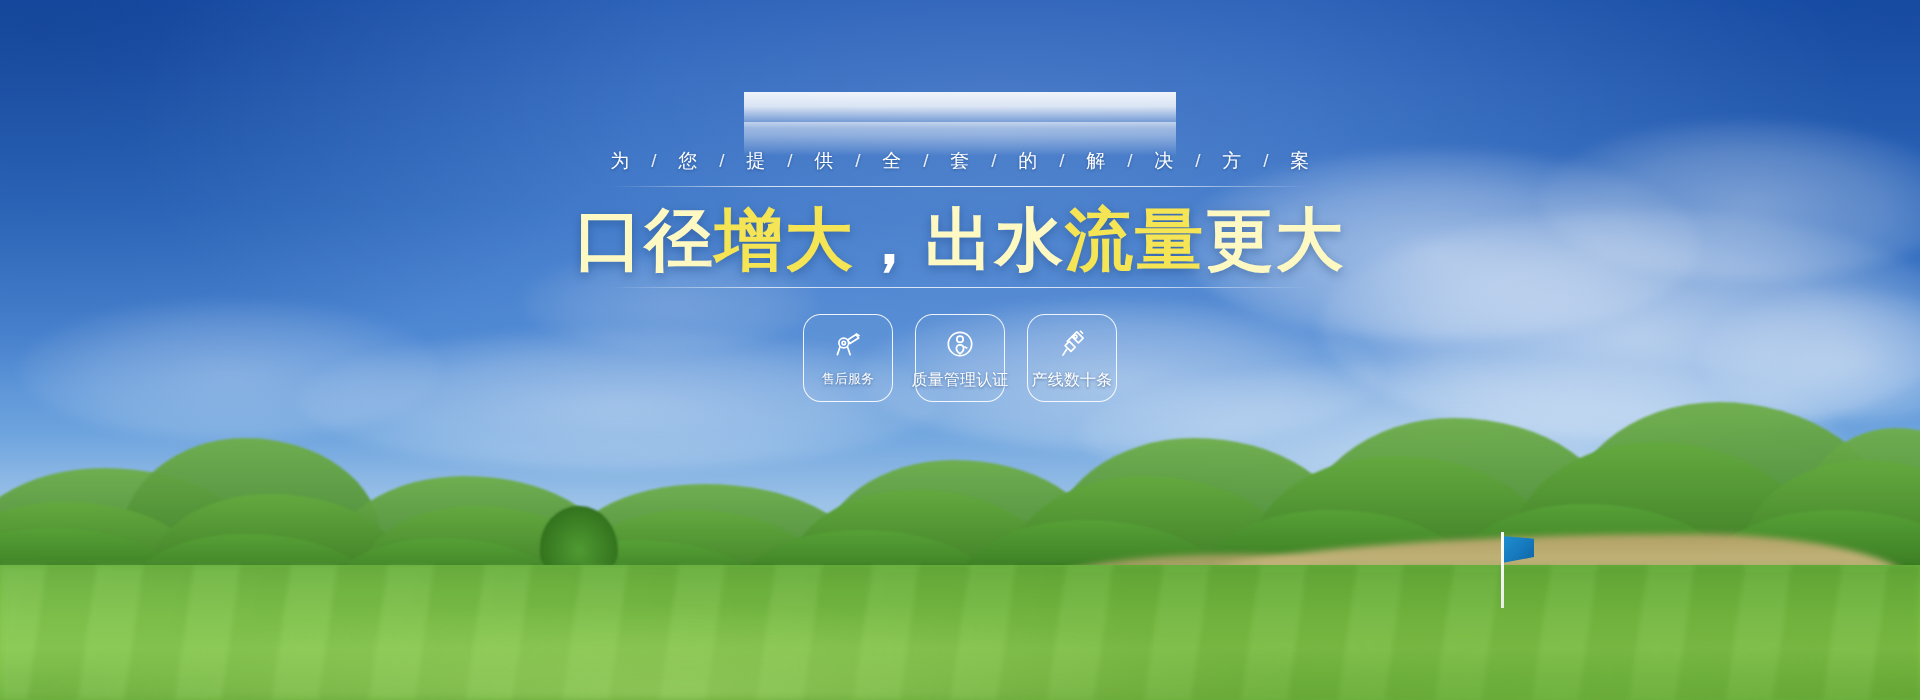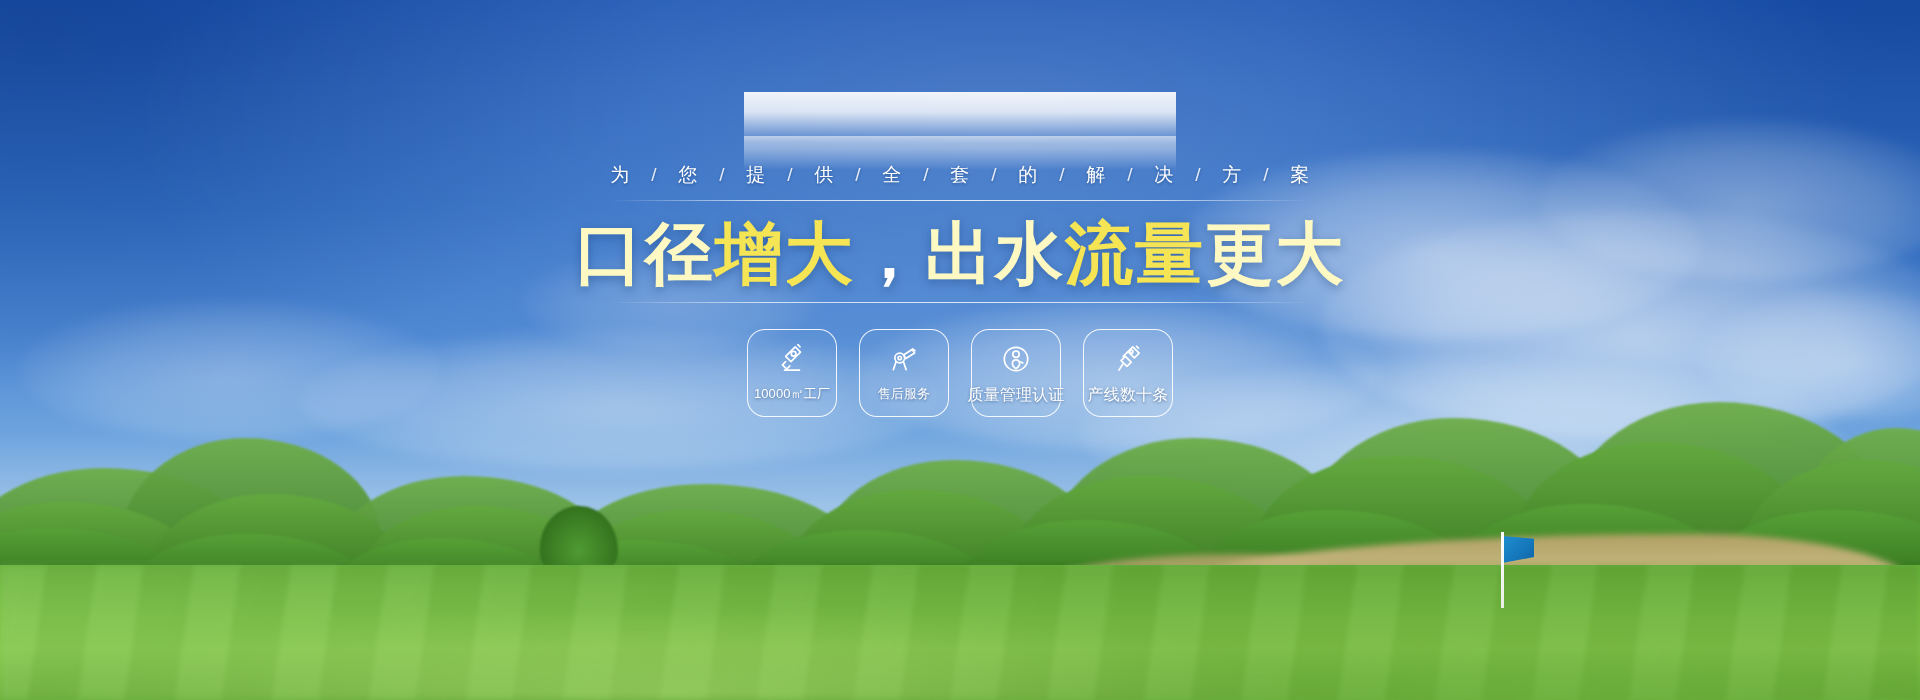--- a/index.html
+++ b/index.html
@@ -166,21 +166,21 @@
   .eng-line {
     font-family:"Liberation Sans", sans-serif;
     font-weight:300;
     letter-spacing:.085em;
     color:#ffffff;
     white-space:nowrap;
     -webkit-background-clip:text;
     background-clip:text;
   }
   .eng1 {
-    font-size:52px;
+    font-size:37px;
     background:linear-gradient(to bottom, rgba(255,255,255,.92) 0%, rgba(255,255,255,.80) 40%, rgba(255,255,255,.20) 88%, rgba(255,255,255,0) 100%);
     -webkit-text-fill-color:transparent;
     color:transparent;
   }
   .eng2 {
     font-size:36px;
     margin-top:-6px;
     background:linear-gradient(to bottom, rgba(255,255,255,.55) 0%, rgba(255,255,255,.40) 38%, rgba(255,255,255,.10) 85%, rgba(255,255,255,0) 100%);
     -webkit-text-fill-color:transparent;
     color:transparent;
@@ -359,32 +359,20 @@
     <div class="rule"></div>
 
     <div class="headline">
       <span class="hl-white">口径</span><span class="hl-yellow">增大</span><span class="hl-comma">，</span><span class="hl-white">出水</span><span class="hl-yellow">流量</span><span class="hl-white">更大</span>
     </div>
 
     <div class="rule2"></div>
 
     <div class="badges">
 
-      <div class="badge">
-        <span class="badge-icon">
-          <svg viewBox="0 0 32 32" fill="none" stroke="#ffffff" stroke-width="1.6" stroke-linecap="round" stroke-linejoin="round">
-            <path d="M19 4.5l5 5-9 9-5-5z"></path>
-            <circle cx="17.5" cy="11" r="2.2"></circle>
-            <path d="M10 18.5l-3 3 4 4 3-3"></path>
-            <path d="M9 26.5h14"></path>
-            <path d="M21.5 2.5l2 2"></path>
-          </svg>
-        </span>
-        <span class="badge-label">10000㎡工厂</span>
-      </div>
 
       <div class="badge">
         <span class="badge-icon">
           <svg viewBox="0 0 32 32" fill="none" stroke="#ffffff" stroke-width="1.6" stroke-linecap="round" stroke-linejoin="round">
             <circle cx="12" cy="15" r="4.6"></circle>
             <circle cx="12" cy="15" r="1.6"></circle>
             <path d="M15.6 12.2l8-5.2 2.4 3.4-8.2 5.2z"></path>
             <path d="M24 6.5l2.4 1.6"></path>
             <path d="M8.6 18.4L6 26"></path>
             <path d="M15.4 18.4L18 26"></path>

